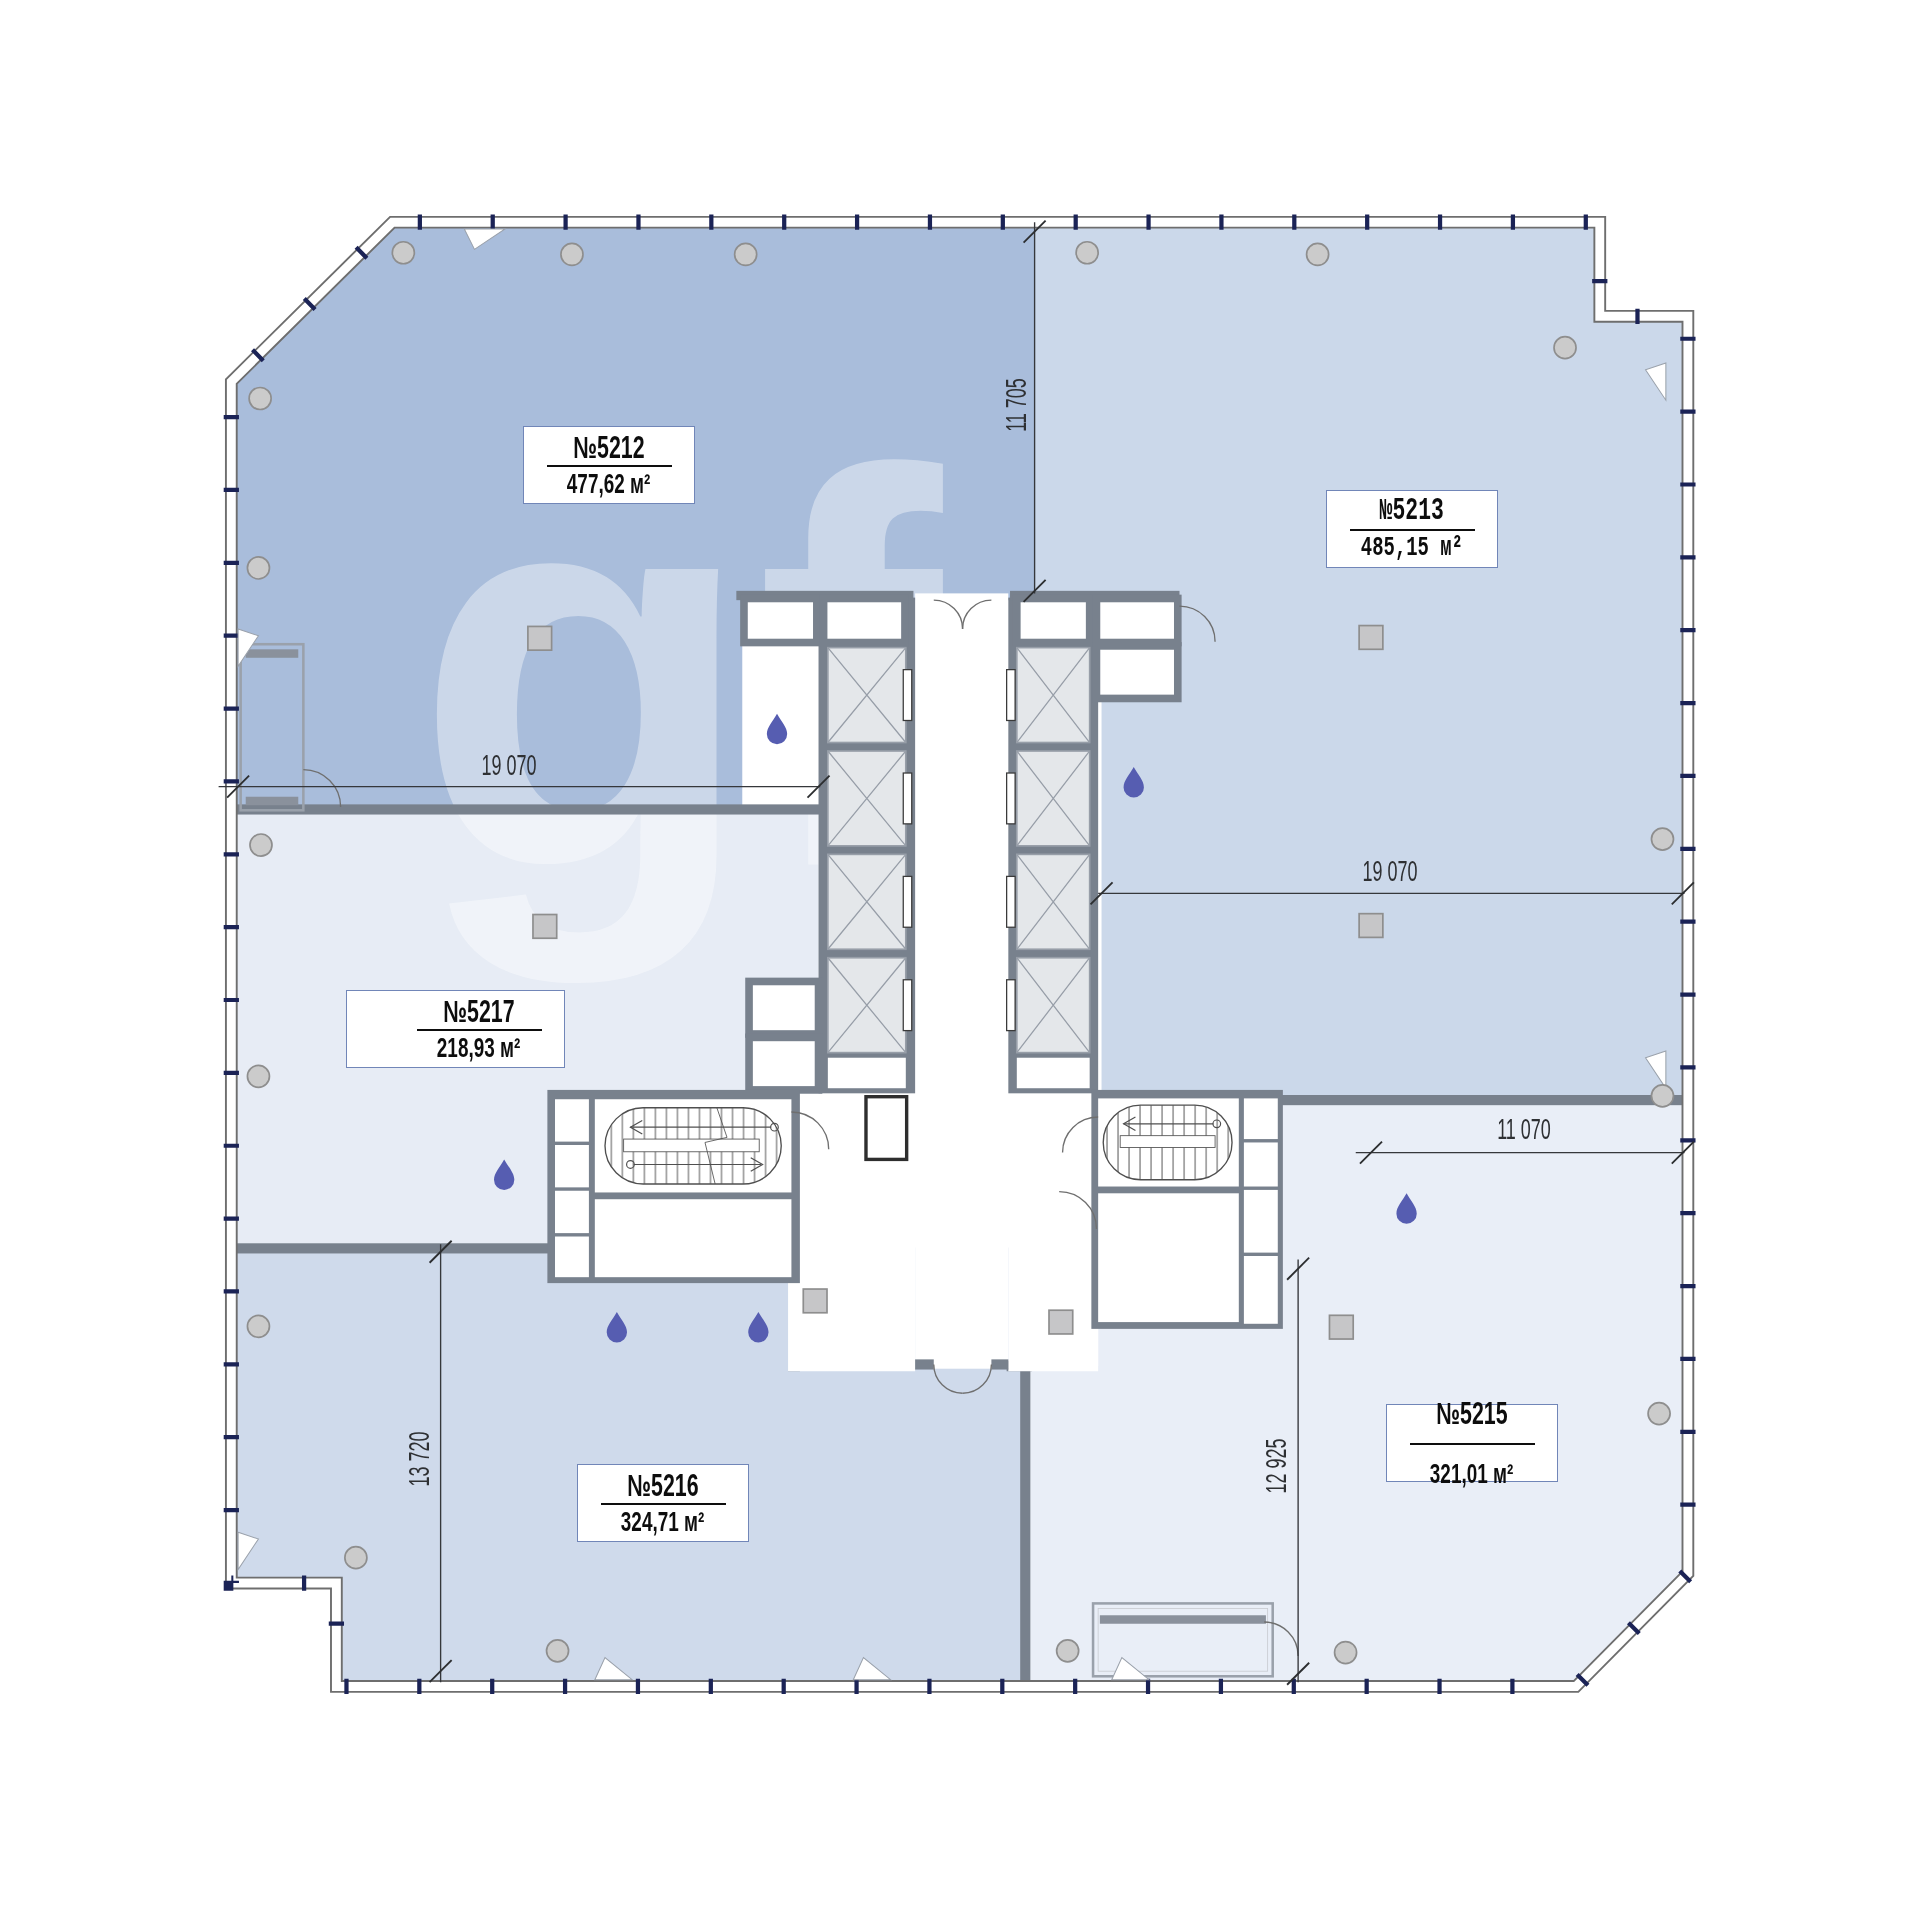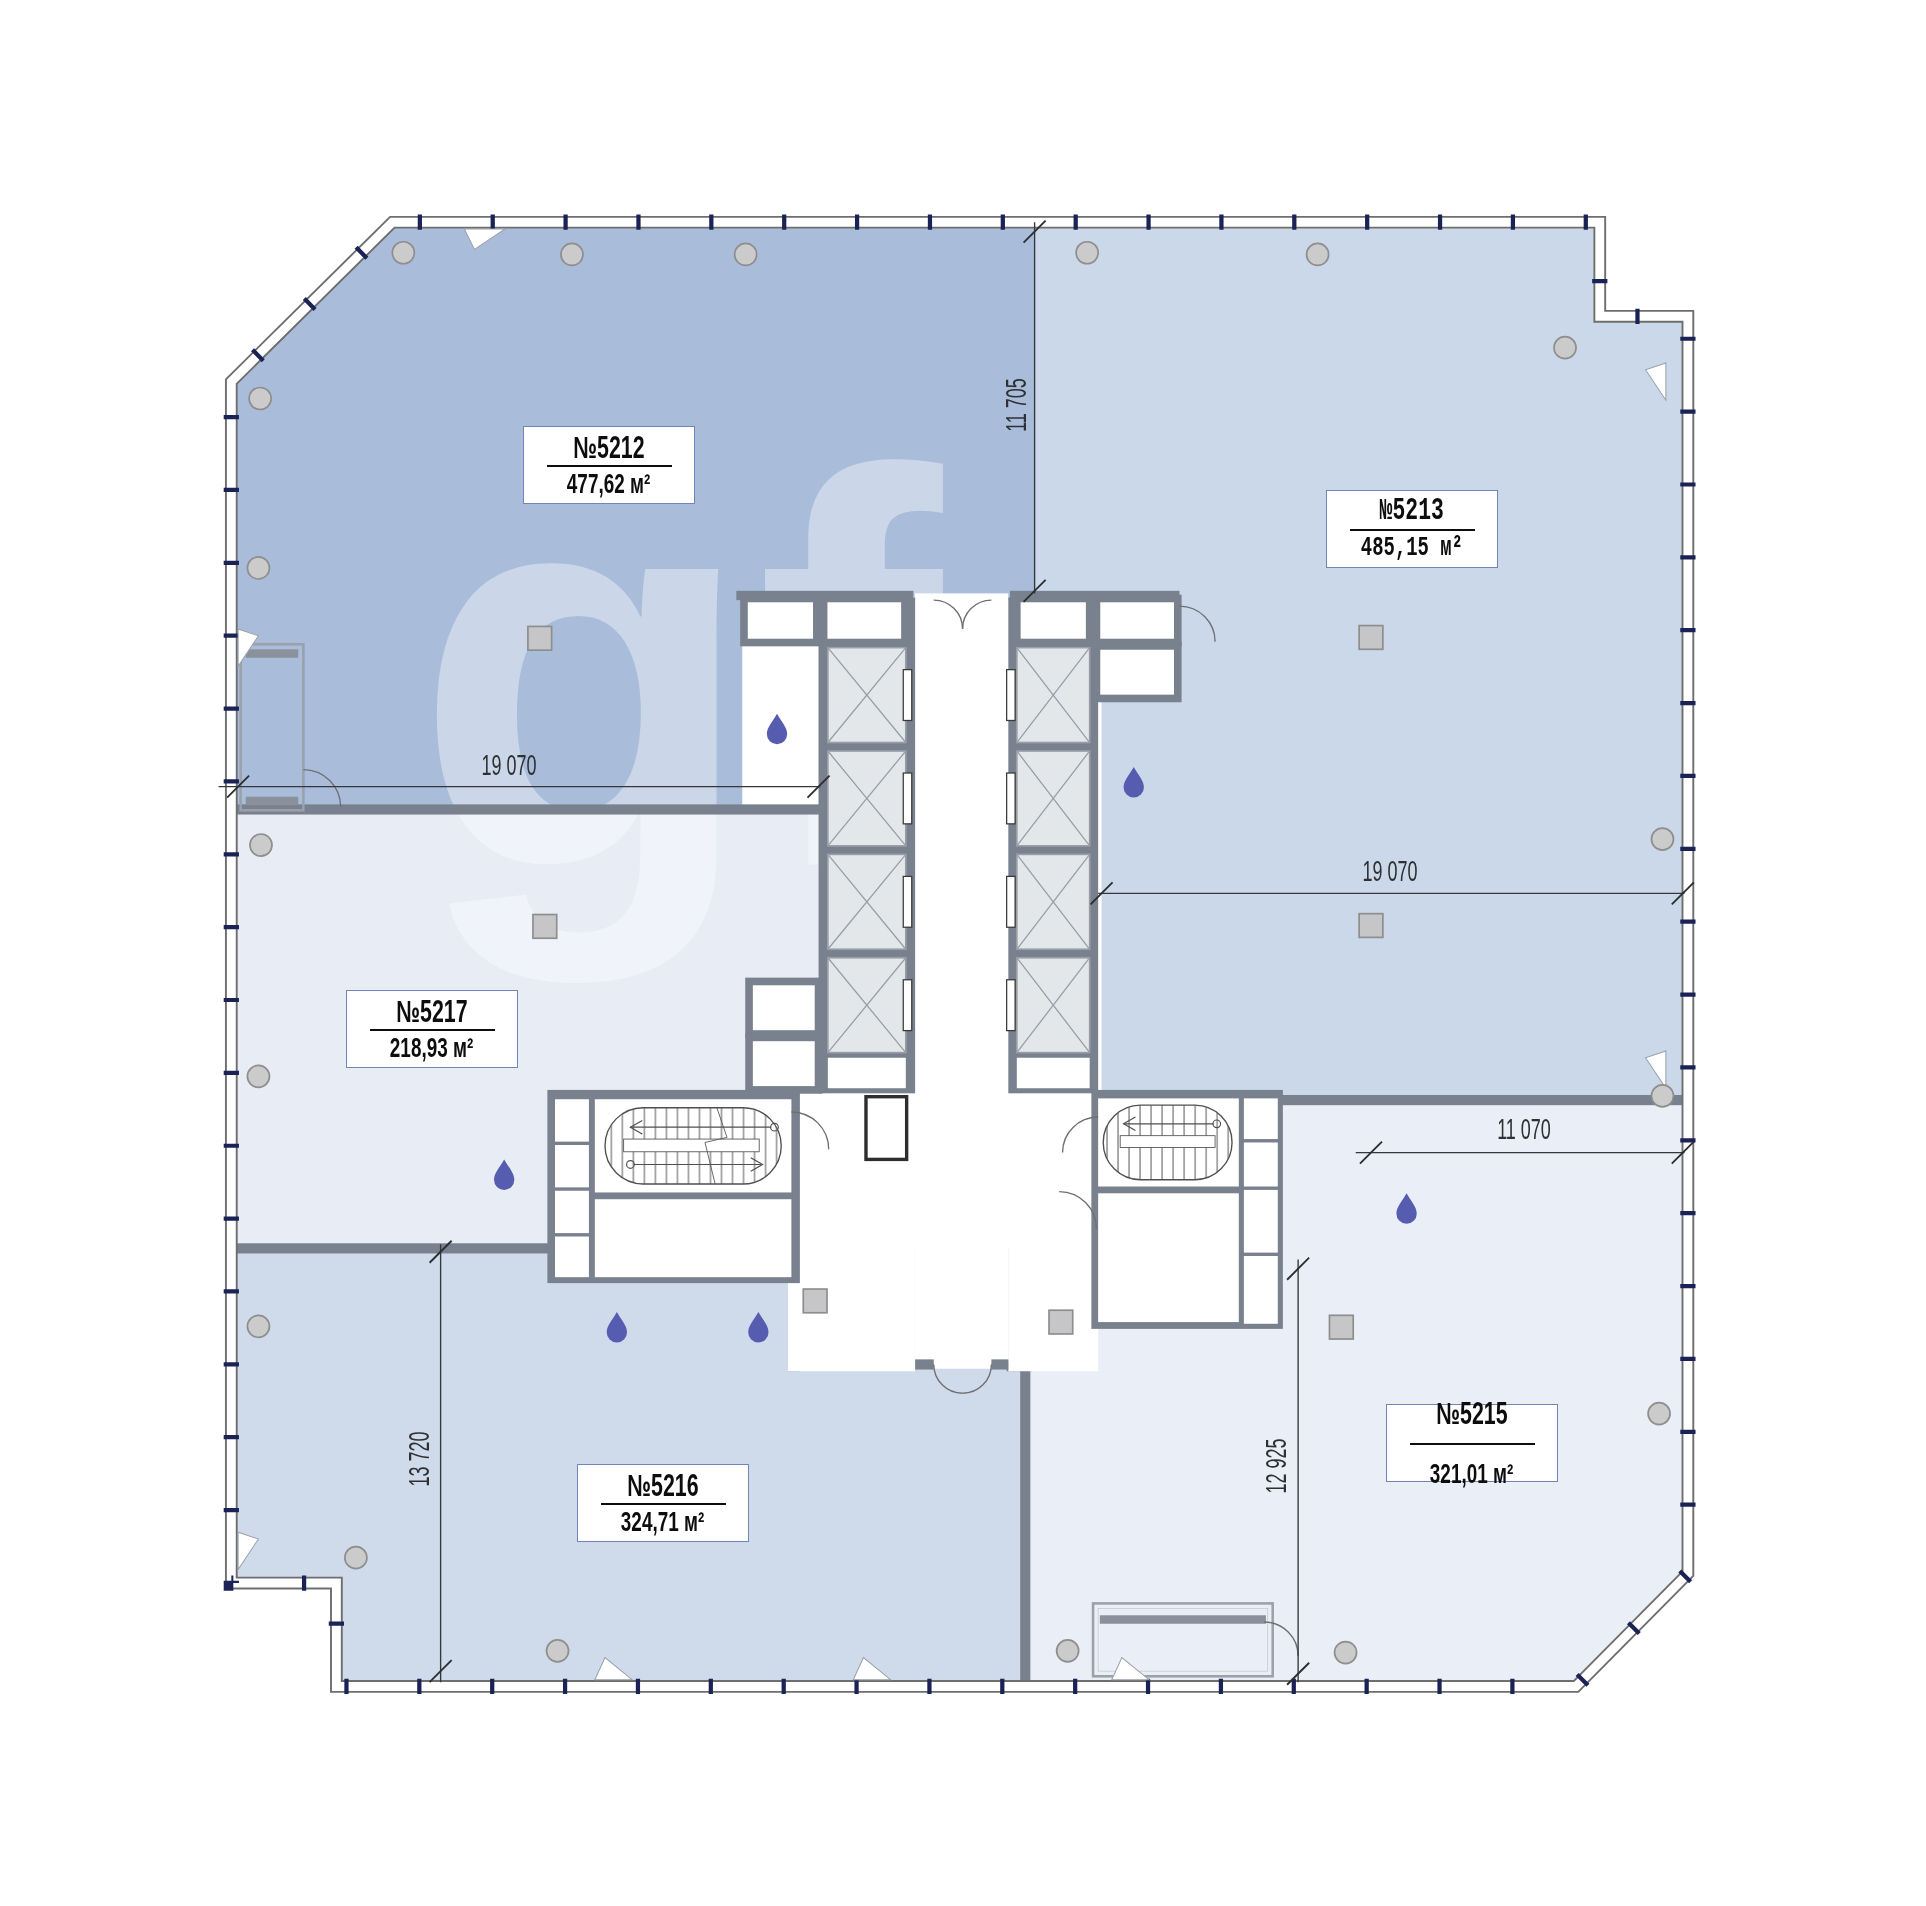--- a/index.html
+++ b/index.html
@@ -274,21 +274,21 @@
 <div class="unit-label" style="left:523px;top:426px;">
   <div class="num">№5212</div>
   <div class="rule"></div>
   <div class="area">477,62 м²</div>
 </div>
 <div class="unit-label" style="left:1326px;top:490px;font-family:Liberation Mono, monospace;">
   <div class="num">№5213</div>
   <div class="rule"></div>
   <div class="area">485,15 м²</div>
 </div>
-<div class="unit-label" style="left:346px;top:990px;">
+<div class="unit-label" style="left:346px;top:990px;padding-left:47px;">
   <div class="num">№5217</div>
   <div class="rule"></div>
   <div class="area">218,93 м²</div>
 </div>
 <div class="unit-label" style="left:577px;top:1464px;">
   <div class="num">№5216</div>
   <div class="rule"></div>
   <div class="area">324,71 м²</div>
 </div>
 <div class="unit-label" style="left:1386px;top:1404px;gap:12px;">

